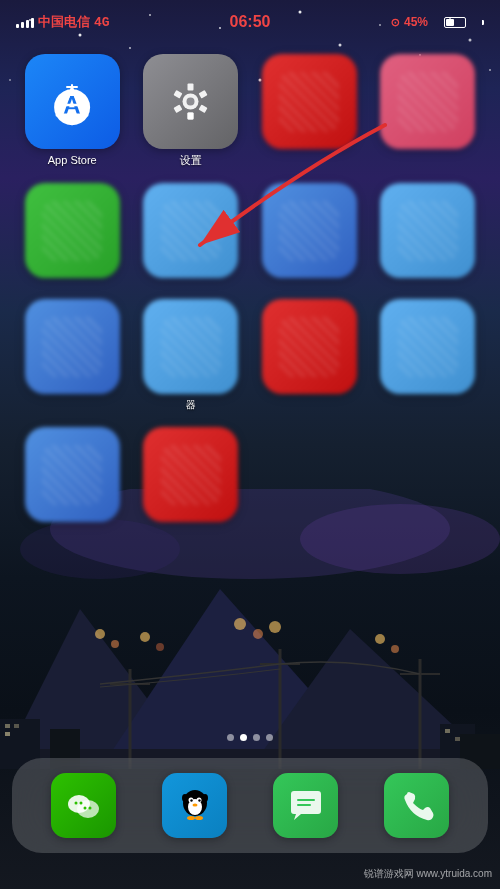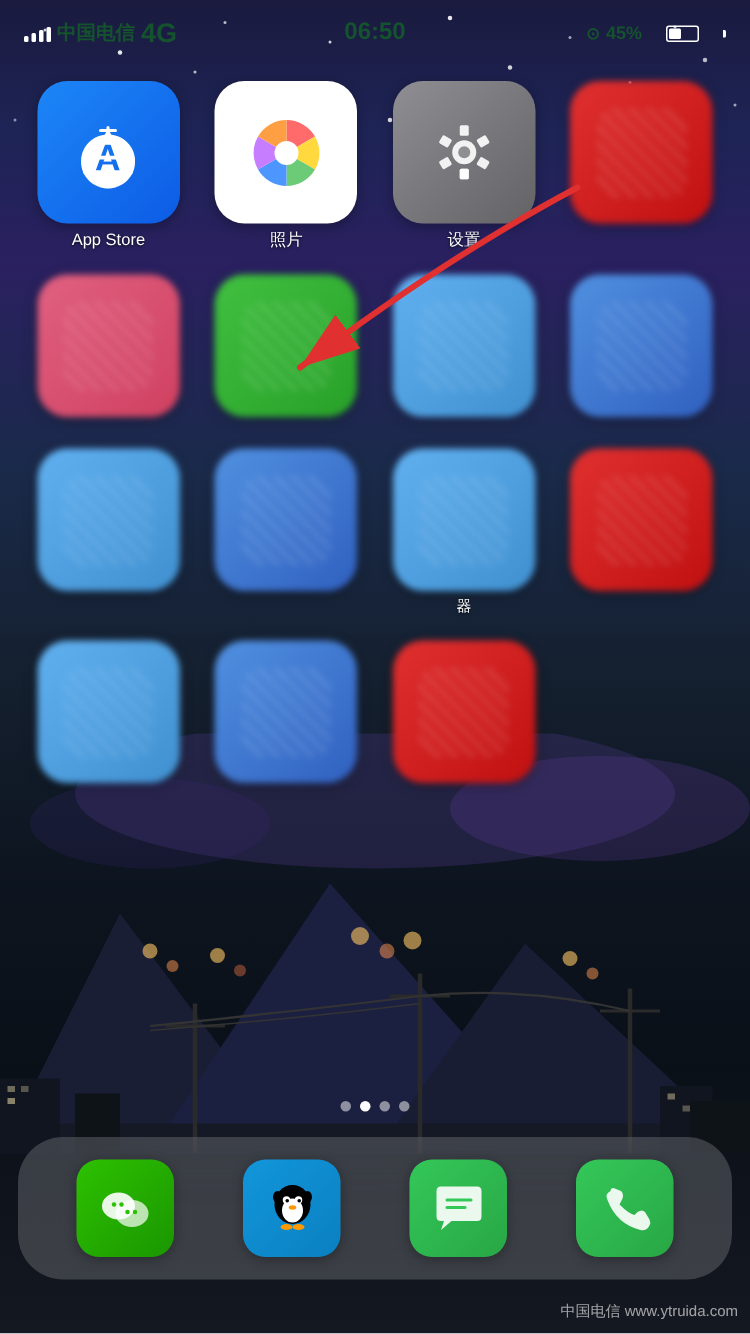--- a/index.html
+++ b/index.html
@@ -38,21 +38,21 @@
     .status-bar {
       position: absolute;
       top: 0;
       left: 0;
       right: 0;
       height: 44px;
       display: flex;
       align-items: center;
       justify-content: space-between;
       padding: 0 16px;
-      color: #14532d;
+      color: #ef4444;
       font-size: 14px;
       font-weight: 600;
       z-index: 10;
     }
     .status-left {
       display: flex;
       align-items: center;
       gap: 4px;
     }
     .status-center {
@@ -364,21 +364,21 @@
 
 <div class="status-bar">
   <div class="status-left">
     <div class="signal-bars">
       <div class="signal-bar" style="height:4px"></div>
       <div class="signal-bar" style="height:6px"></div>
       <div class="signal-bar" style="height:8px"></div>
       <div class="signal-bar" style="height:10px"></div>
     </div>
     <span style="font-size:13px;">中国电信</span>
-    <span style="font-size:18px;">4G</span>
+    <span style="font-size:13px;font-family:Liberation Mono, monospace;">4G</span>
   </div>
   <div class="status-center">
     <span>06:50</span>
   </div>
   <div class="status-right">
 
     <span style="font-size:11px;">⊙</span>
     <div class="battery">
       <span style="font-size:12px;">45%</span>
       <div class="battery-body">
@@ -401,37 +401,20 @@
         <line x1="25" y1="12" x2="12" y2="38" stroke="white" stroke-width="3" stroke-linecap="round"></line>
         <line x1="25" y1="12" x2="38" y2="38" stroke="white" stroke-width="3" stroke-linecap="round"></line>
 
         <line x1="20" y1="10" x2="30" y2="10" stroke="white" stroke-width="2" stroke-linecap="round"></line>
         <line x1="25" y1="8" x2="25" y2="14" stroke="white" stroke-width="2" stroke-linecap="round"></line>
       </svg>
     </div>
     <span class="app-label">App Store</span>
   </div>
 
-  <div class="app-item">
-    <div class="app-icon icon-photos" style="background:white;">
-      <svg width="60" height="60" viewBox="0 0 60 60">
-
-        <g transform="translate(30,30)">
-          <path d="M0,0 L0,-22 A22,22 0 0,1 19,-11 Z" fill="#ff6b6b"></path>
-          <path d="M0,0 L19,-11 A22,22 0 0,1 19,11 Z" fill="#ffd93d"></path>
-          <path d="M0,0 L19,11 A22,22 0 0,1 0,22 Z" fill="#6bcb77"></path>
-          <path d="M0,0 L0,22 A22,22 0 0,1 -19,11 Z" fill="#4d96ff"></path>
-          <path d="M0,0 L-19,11 A22,22 0 0,1 -19,-11 Z" fill="#c77dff"></path>
-          <path d="M0,0 L-19,-11 A22,22 0 0,1 0,-22 Z" fill="#ff9f43"></path>
-          <circle cx="0" cy="0" r="8" fill="white"></circle>
-        </g>
-      </svg>
-    </div>
-    <span class="app-label">照片</span>
-  </div>
 
 
   <div class="app-item">
     <div class="app-icon icon-settings">
       <svg width="55" height="55" viewBox="0 0 55 55">
 
         <g transform="translate(27.5,27.5)">
           <circle cx="0" cy="0" r="8" fill="rgba(255,255,255,0.9)"></circle>
           <circle cx="0" cy="0" r="4" fill="#8e8e93"></circle>
 
@@ -618,14 +601,14 @@
       <svg width="40" height="40" viewBox="0 0 40 40">
 
         <path d="M 10 8 Q 10 6 12 6 L 17 8 Q 19 10 18 13 L 16 17 Q 22 23 26 24 L 28 22 Q 31 20 33 22 L 36 27 Q 37 29 36 31 Q 34 35 30 34 Q 14 30 8 14 Q 6 10 10 8 Z" fill="rgba(255,255,255,0.9)"></path>
       </svg>
     </div>
   </div>
 
 </div>
 
 <div class="watermark">
-  <span>中国电信 www.ytruida.com</span>
+  <span>锐谱游戏网 www.ytruida.com</span>
 </div>
 
 </body></html>

